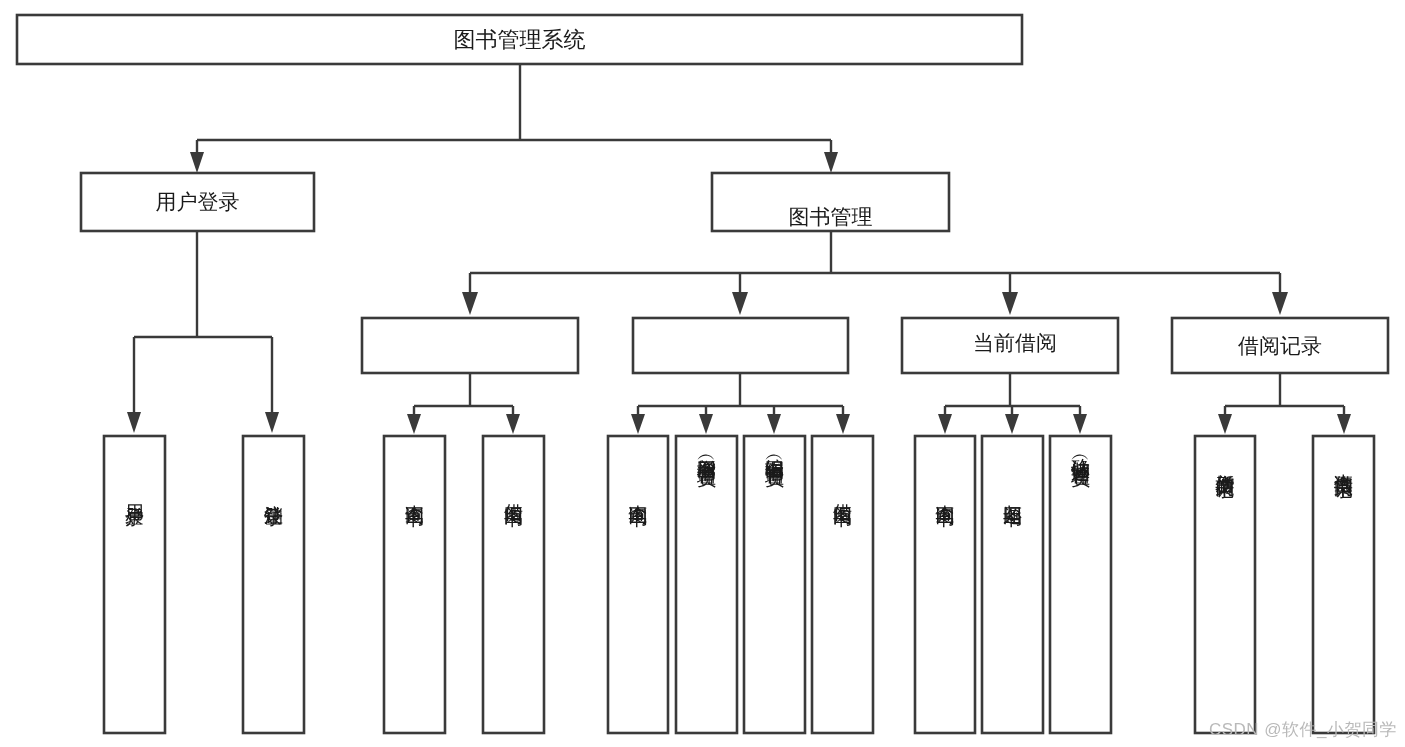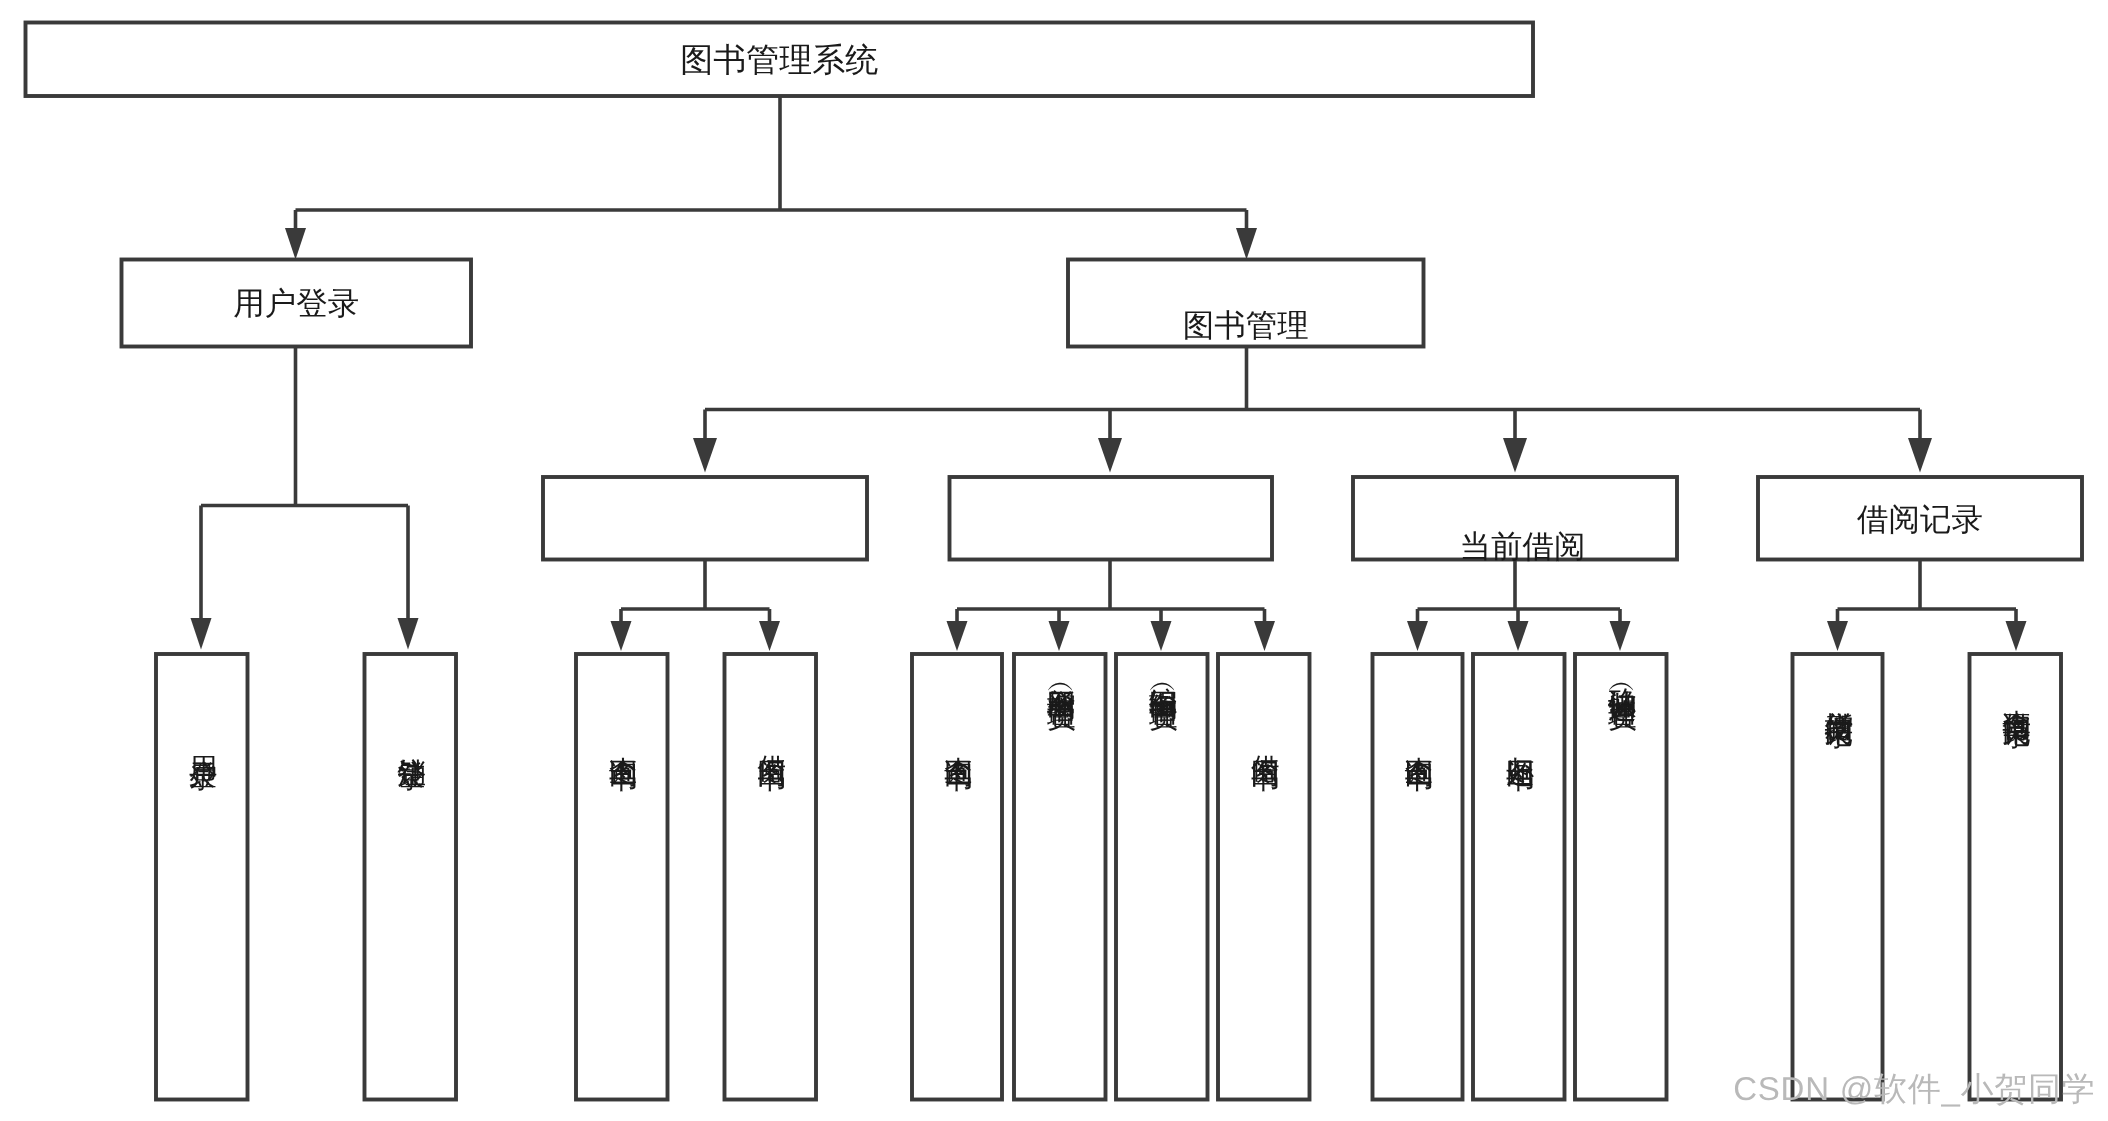--- a/index.html
+++ b/index.html
@@ -38,21 +38,21 @@
   }
   .arrow-head {
     fill: #3a3a3a;
     stroke: none;
   }
   .watermark-text {
     position: absolute;
     right: 8px;
     bottom: 6px;
     font-family: "Liberation Sans", "DejaVu Sans", sans-serif;
-    font-size: 22px;
+    font-size: 17px;
     color: #b9b9b9;
     white-space: nowrap;
     letter-spacing: 0.5px;
   }
   .vlabel-wrap {
     position: absolute;
     display: flex;
     align-items: flex-start;
     justify-content: center;
     pointer-events: none;
@@ -185,21 +185,21 @@
     <span class="hlabel-inner root-label-inner">图书管理系统</span>
   </div>
 
   <div class="hlabel-wrap" style="left:81px; top:173px; width:233px; height:58px;">
     <span class="hlabel-inner">用户登录</span>
   </div>
   <div class="hlabel-wrap" style="left:712px; top:188px; width:237px; height:58px;">
     <span class="hlabel-inner">图书管理</span>
   </div>
 
-  <div class="hlabel-wrap" style="left:902px; top:336px; width:200px; height:55px;padding-left:13px;">
+  <div class="hlabel-wrap" style="left:902px; top:315px; width:200px; height:55px;padding-left:13px;">
     <span class="hlabel-inner">当前借阅</span>
   </div>
   <div class="hlabel-wrap" style="left:1172px; top:318px; width:216px; height:55px;">
     <span class="hlabel-inner">借阅记录</span>
   </div>
 
   <div class="vlabel-wrap" style="left:104px; top:489px; width:61px; height:244px;">
     <span class="vlabel-inner">用户登录</span>
   </div>
   <div class="vlabel-wrap" style="left:243px; top:489px; width:61px; height:244px;">

